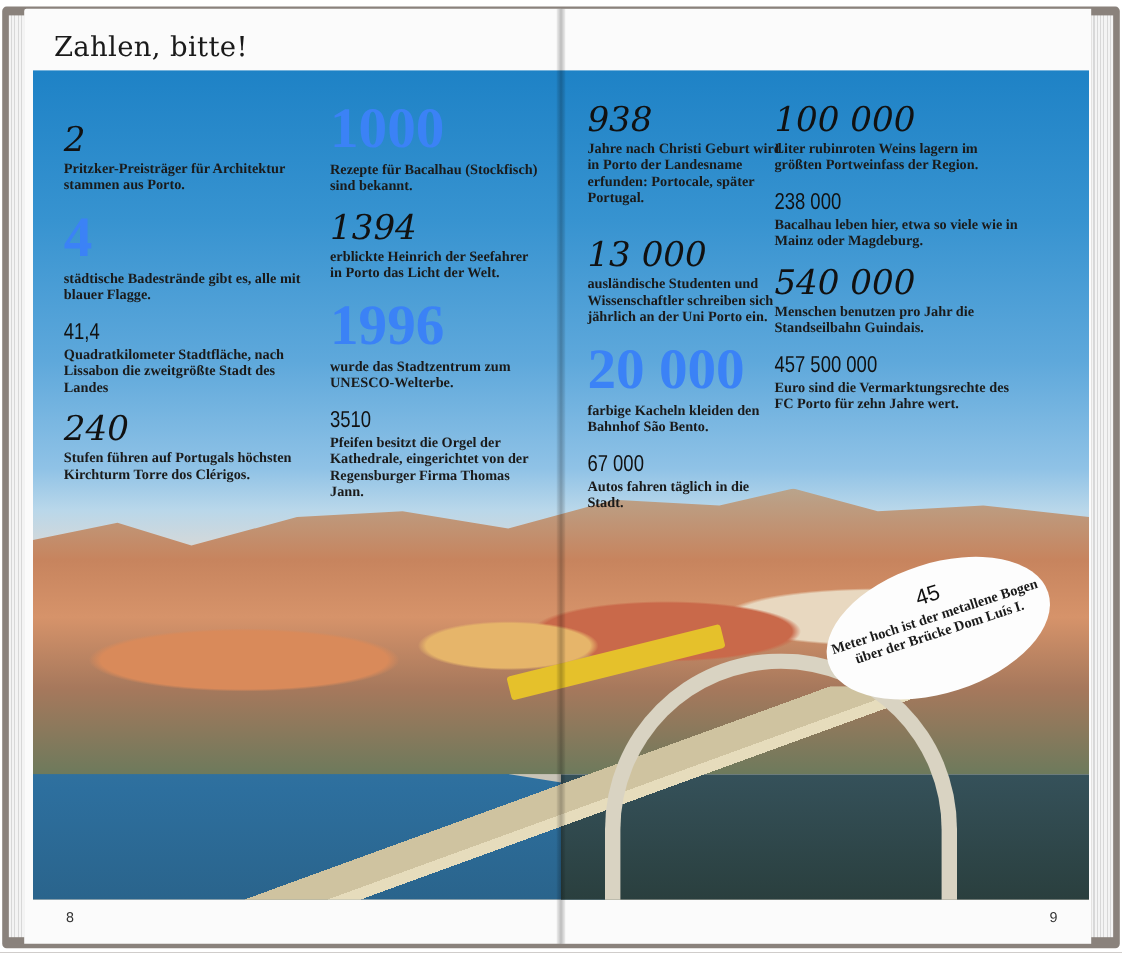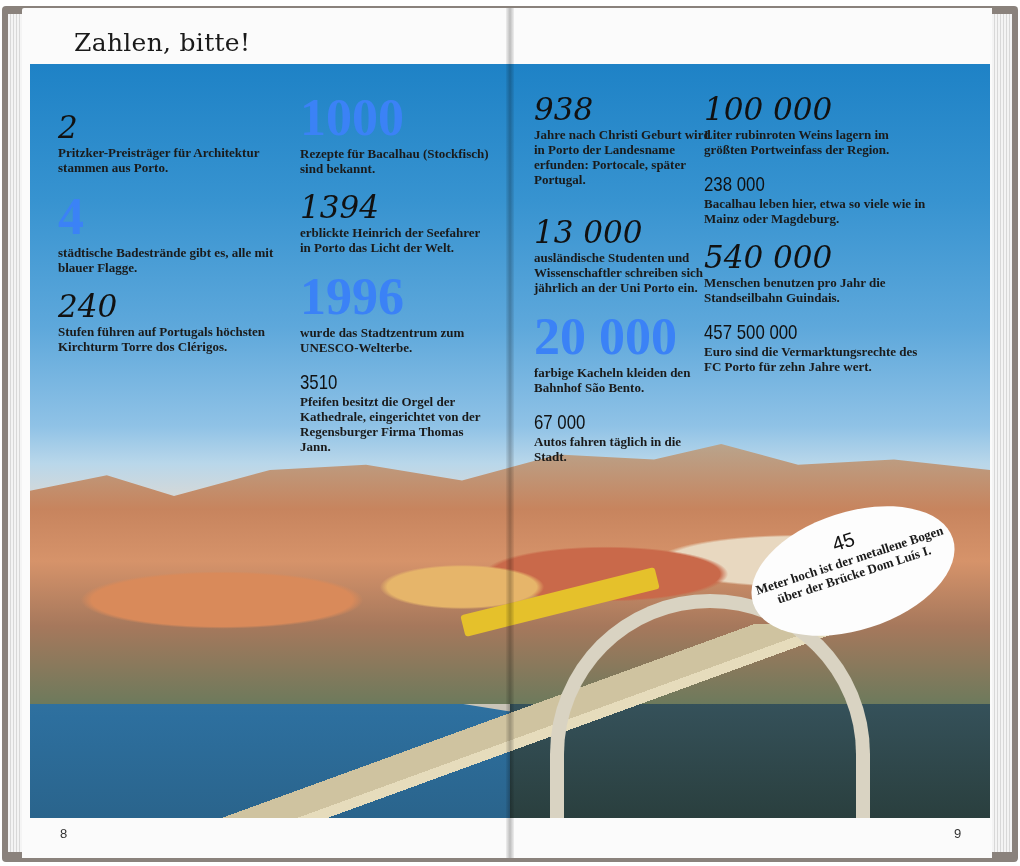--- a/index.html
+++ b/index.html
@@ -24,21 +24,21 @@
     position:absolute; top:8px; height:850px; background:#fbfbfb; overflow:hidden;
   }
   .page.left { left:22px; width:488px; border-top-left-radius:2px; }
   .page.right { left:510px; width:482px; }
   .gutter {
     position:absolute; left:506px; top:8px; width:8px; height:850px;
     background:linear-gradient(90deg, rgba(0,0,0,0.05), rgba(0,0,0,0.25), rgba(0,0,0,0.05));
     z-index:5;
   }
   .title {
-    position:absolute; left:74px; top:28px; font-size:25px; color:#1a1a1a;
+    position:absolute; left:49px; top:28px; font-size:25px; color:#1a1a1a;
     font-family:"DejaVu Serif", serif; letter-spacing:0.3px;
   }
   
   .photo {
     position:absolute; left:30px; top:64px; width:960px; height:754px; overflow:hidden;
     background:linear-gradient(180deg,#1e82c6 0%,#3793d0 18%,#5ea8db 35%,#8fc2e6 48%,#b9d7ea 53%,#d2d8da 57%,#c9c4b8 60%);
   }
   .city {
     position:absolute; left:0; top:380px; width:960px; height:260px;
     background:
@@ -113,20 +113,24 @@
 <div class="facts" style="left:58px; top:112px;">
   <div class="fact">
     <div class="num italic">2</div>
     <div class="desc">Pritzker-Preisträger für Architektur stammen aus Porto.</div>
   </div>
   <div class="fact" style="margin-top:6px;">
     <div class="num white">4</div>
     <div class="desc">städtische Badestrände gibt es, alle mit blauer Flagge.</div>
   </div>
   <div class="fact">
+    <div class="num cond">41,4</div>
+    <div class="desc">Quadratkilometer Stadtfläche, nach Lissabon die zweitgrößte Stadt des Landes</div>
+  </div>
+  <div class="fact">
     <div class="num italic">240</div>
     <div class="desc">Stufen führen auf Portugals höchsten Kirchturm Torre dos Clérigos.</div>
   </div>
 </div>
 
 <div class="facts" style="left:300px; top:92px; width:190px;">
   <div class="fact">
     <div class="num white">1000</div>
     <div class="desc">Rezepte für Bacalhau (Stockfisch) sind bekannt.</div>
   </div>

